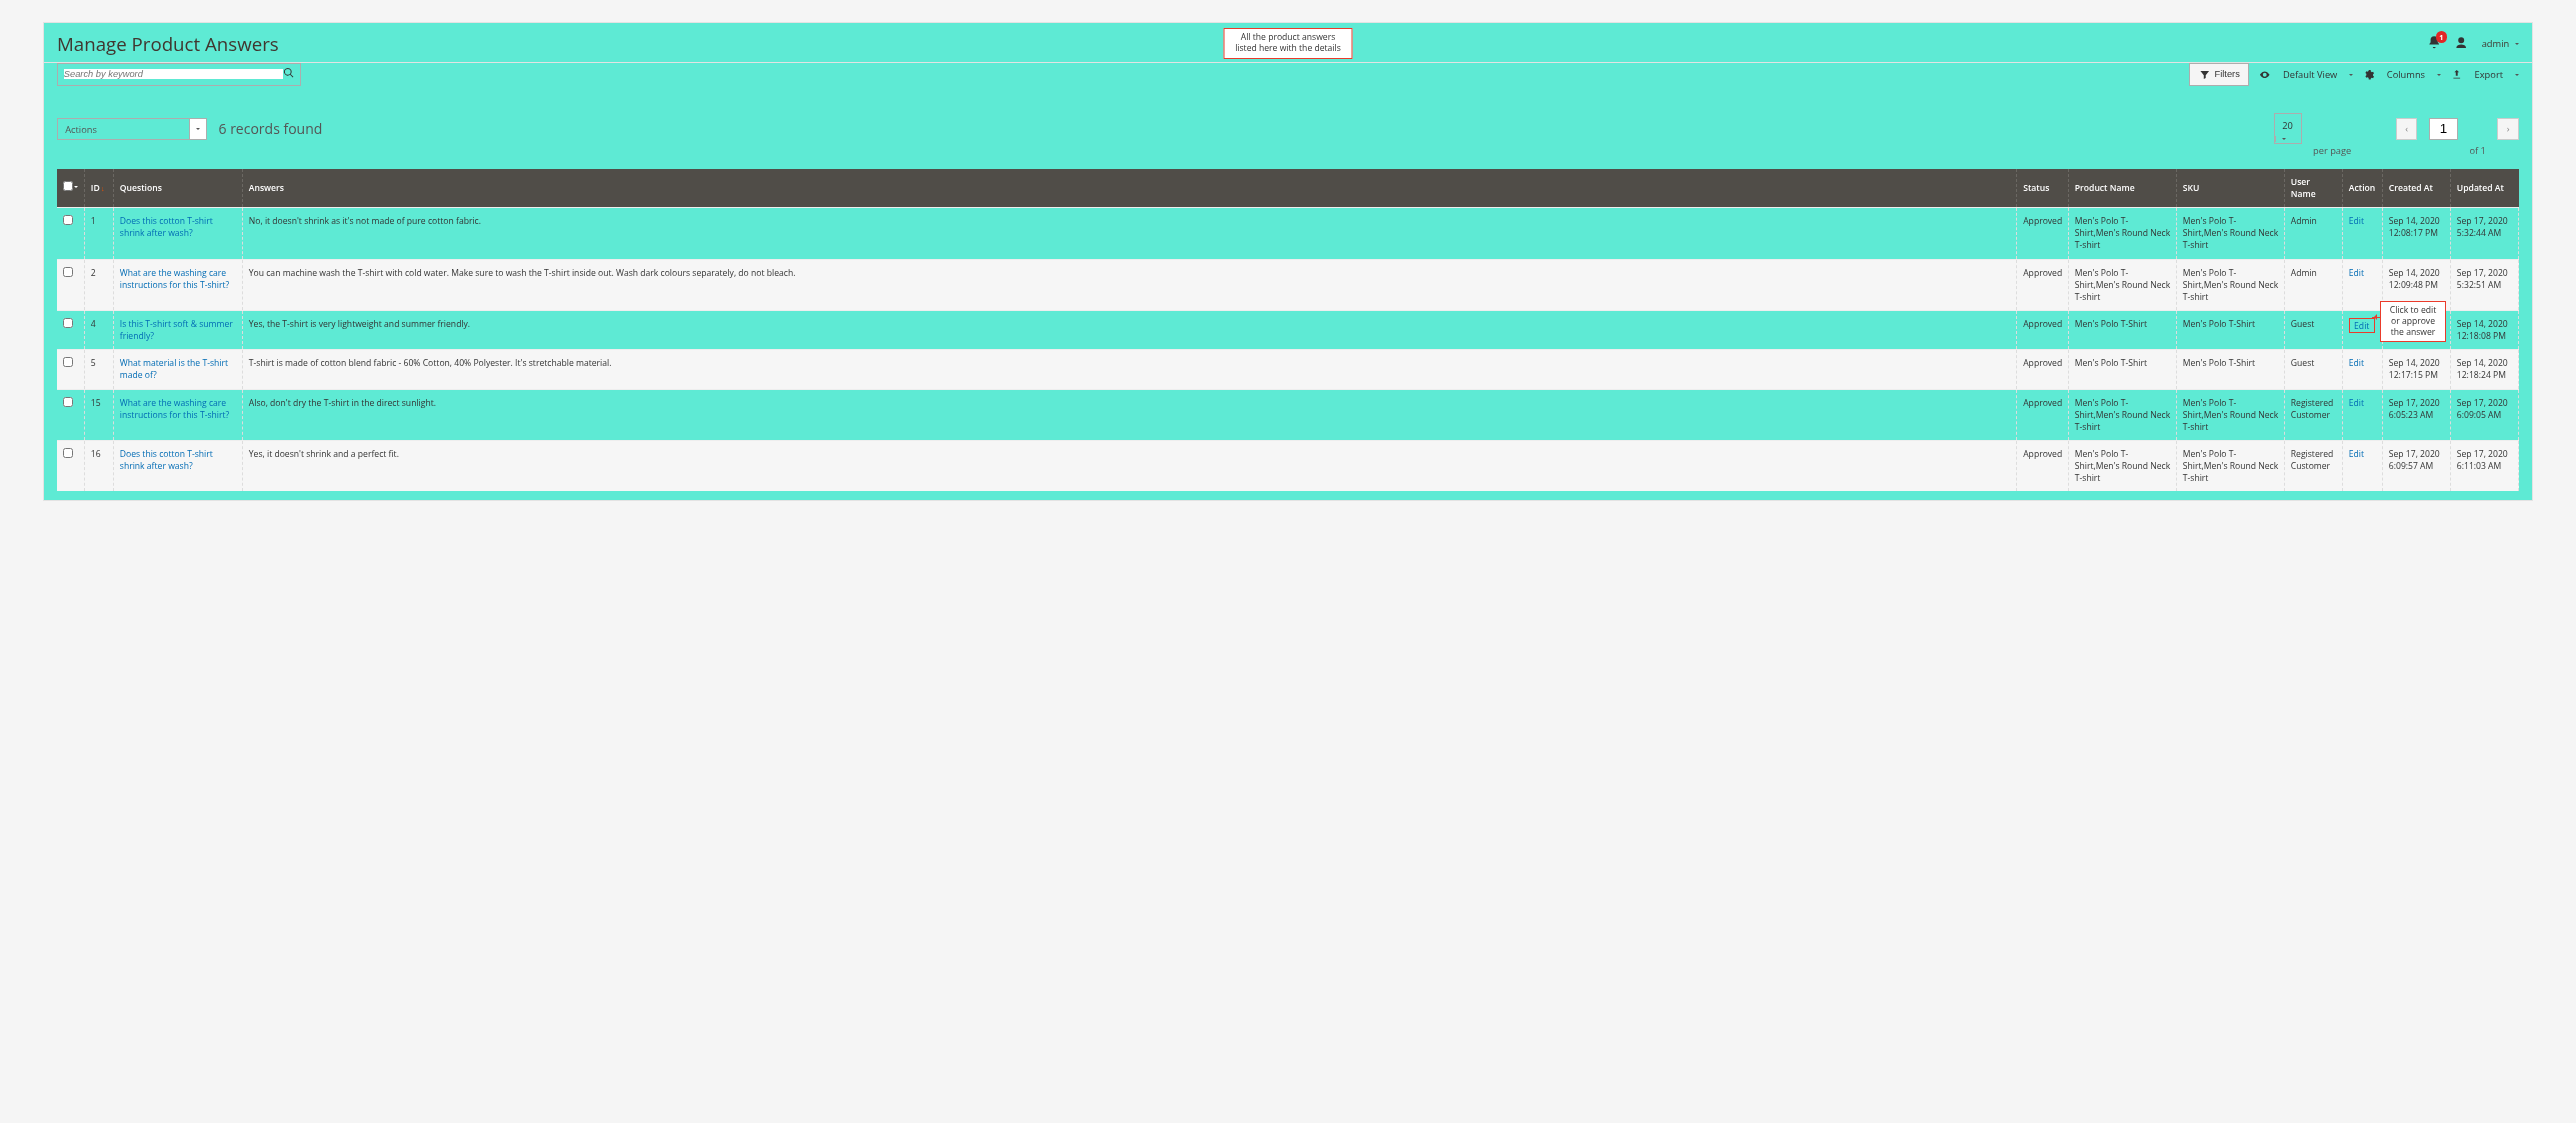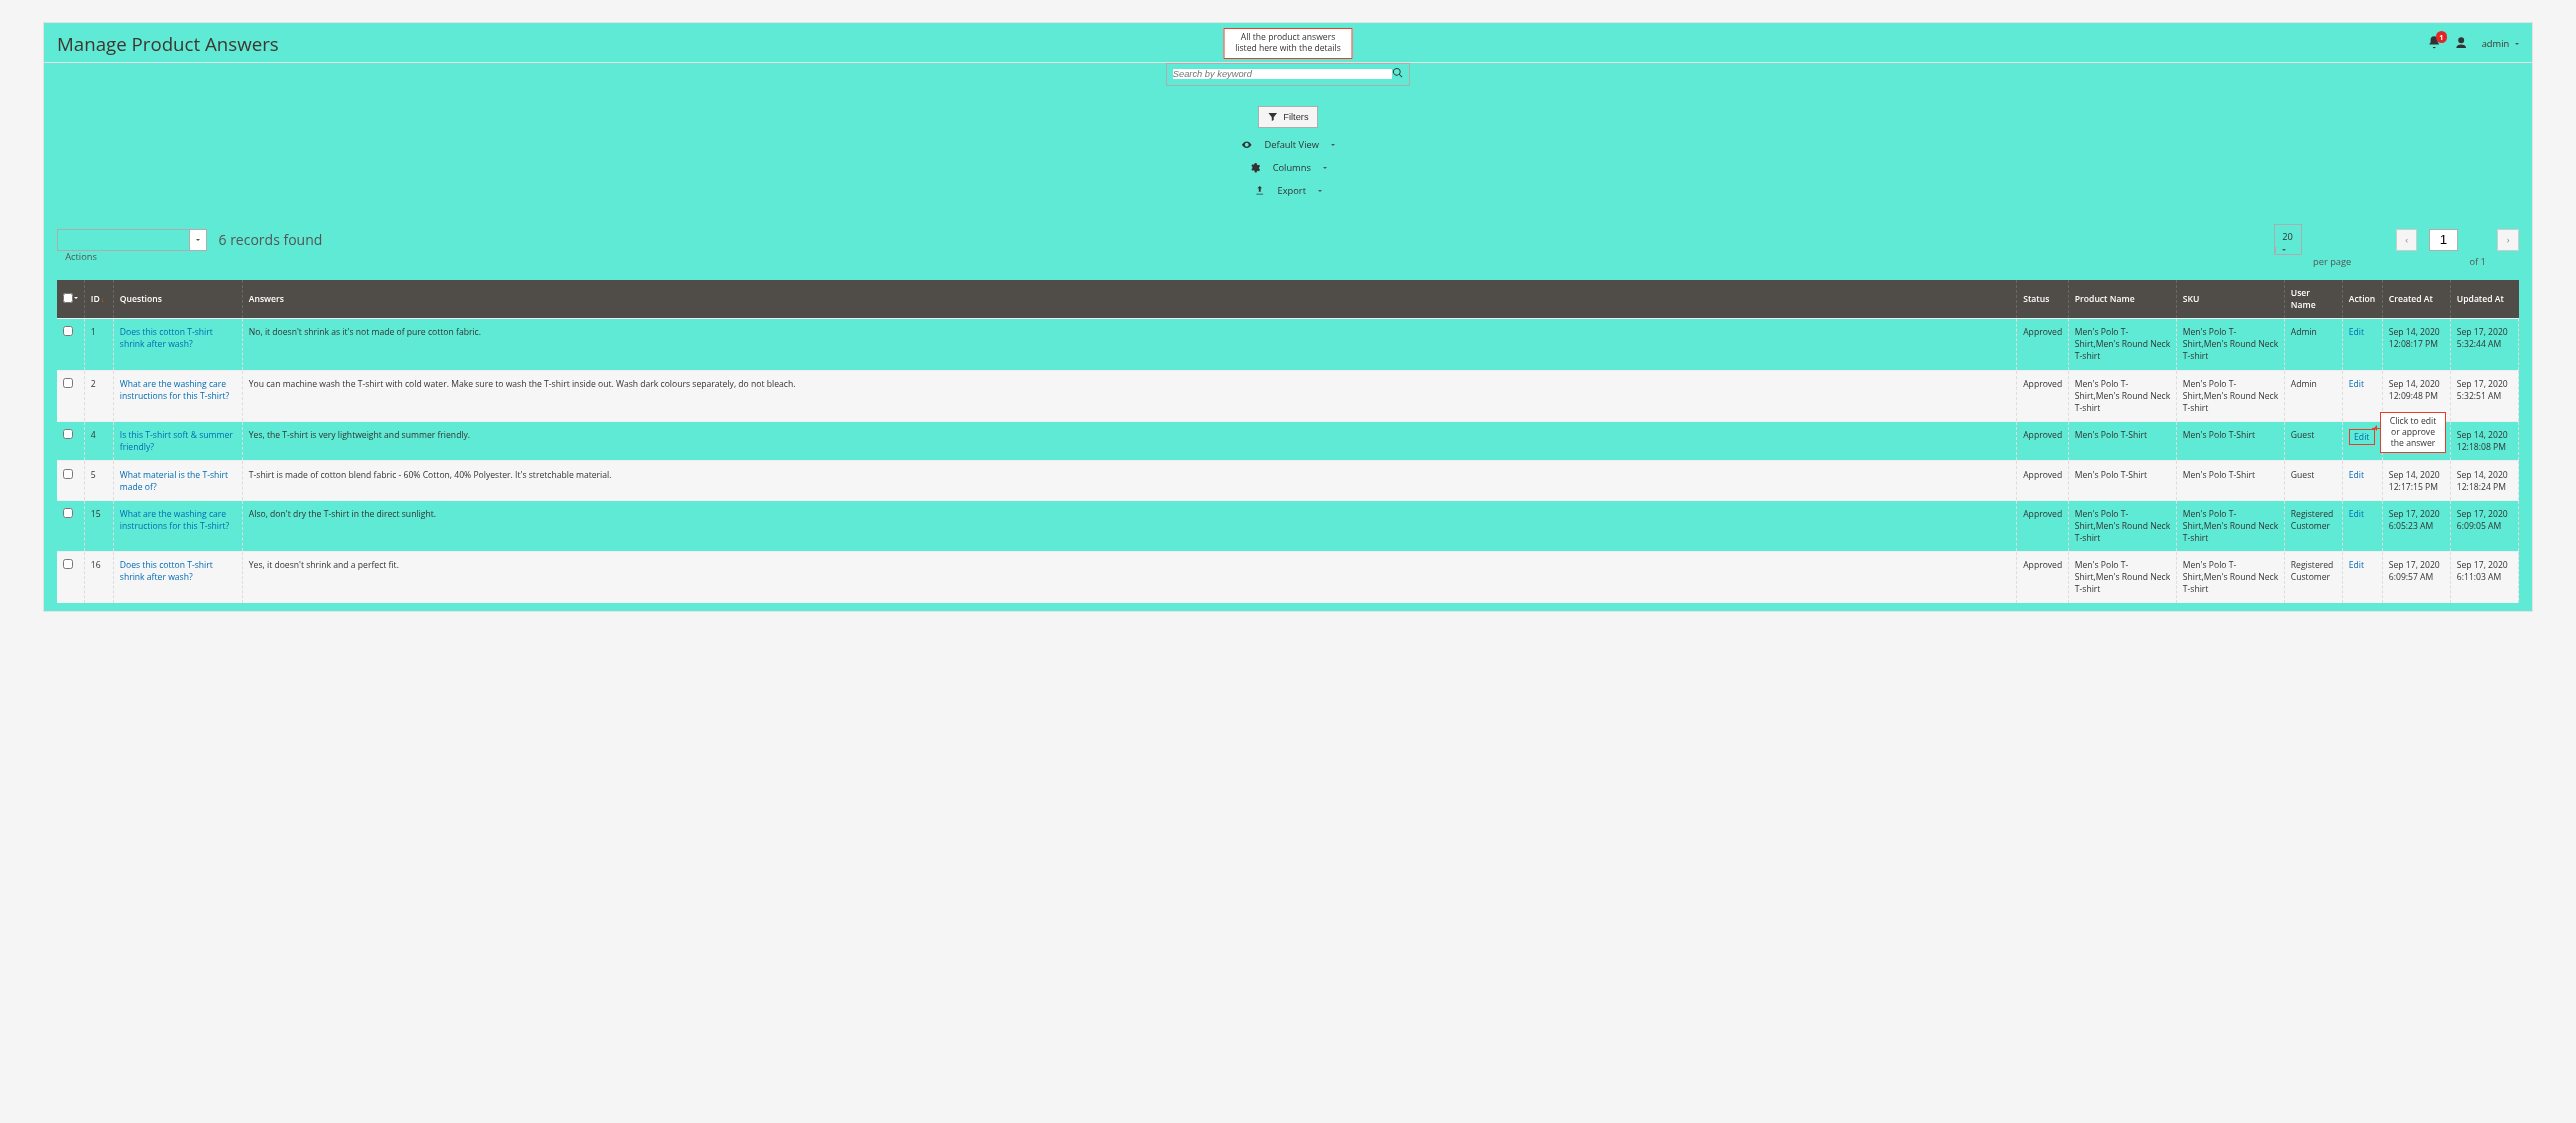--- a/index.html
+++ b/index.html
@@ -100,21 +100,20 @@
   font-size: 10px;
   font-weight: 600;
   cursor: pointer;
 }
 
 .toolbar-row {
   display: flex;
   align-items: center;
   padding: 0 13px 10px;
   gap: 10px;
-  flex-direction: column;
 }
 .search-box {
   display: flex;
   align-items: center;
   border: 0.7px solid #adadad;
   width: 244px;
   height: 23px;
   padding: 0 5.8px;
 }
 .search-box input {
@@ -165,21 +164,20 @@
   display: flex;
   align-items: stretch;
   height: 21.6px;
   width: 150px;
 }
 .actions-select .label {
   flex: 1;
   padding: 4.3px 7.2px;
   color: #555;
   font-size: 9.3px;
-  margin-top: 16px;
 }
 .actions-select .dd {
   width: 17px;
   border-left: 0.7px solid #adadad;
   display: flex;
   align-items: center;
   justify-content: center;
   background: #fff;
 }
 .records { color: #555; font-size: 14px; }

